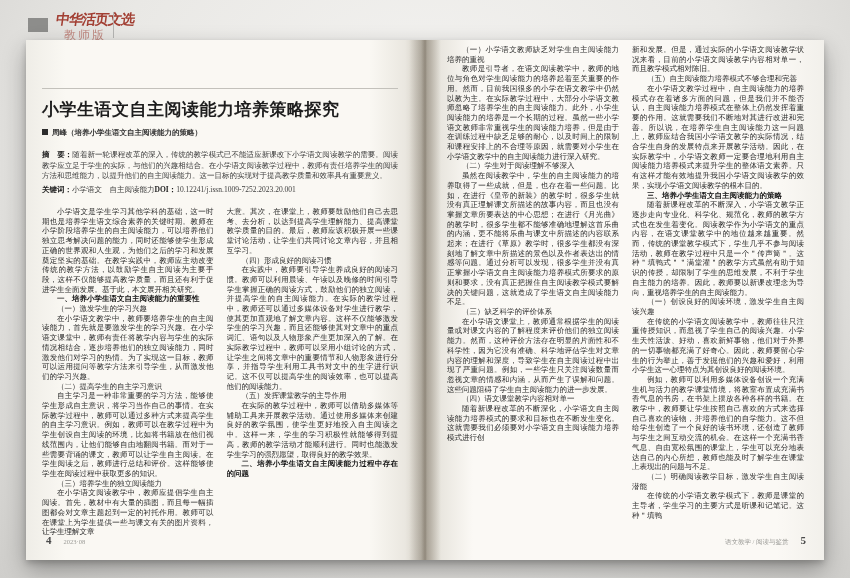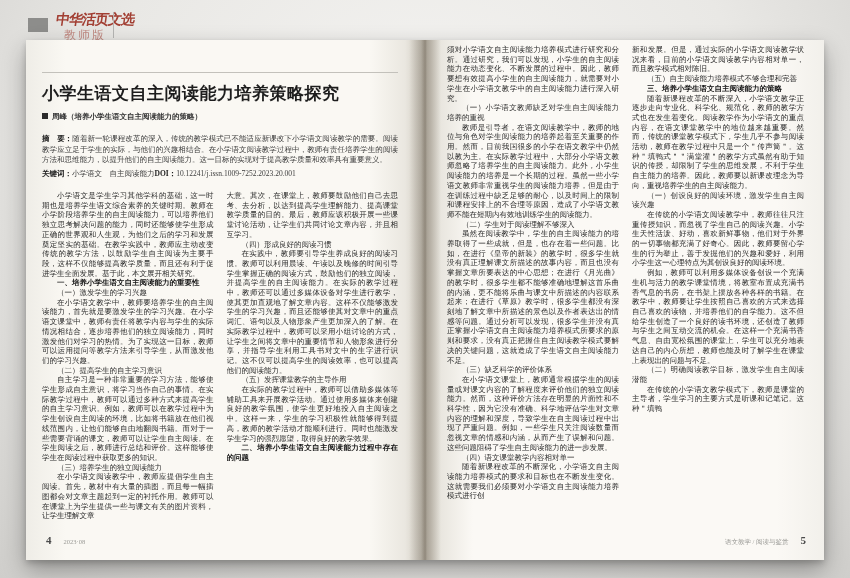--- a/index.html
+++ b/index.html
@@ -27,21 +27,21 @@
     background:linear-gradient(90deg,#efede7 0%,#faf8f3 10%,#faf8f3 86%,#eae7e0 95%,#d0cbc0 99%,#b3ac9f 100%);
   }
   .page-right{
     background:linear-gradient(270deg,#f2f0eb 0%,#fbf9f5 12%,#fbf9f5 88%,#e9e6df 96%,#cdc7bb 99.5%,#aea79a 100%);
   }
   .gutter{
     position:absolute; left:383px; top:0; width:32px; height:520px; pointer-events:none;
     background:linear-gradient(90deg, rgba(60,50,38,0) 0%, rgba(60,50,38,.28) 50%, rgba(60,50,38,0) 100%);
   }
   
-  .lp-inner{position:absolute; left:16px; top:32px; width:356px;}
+  .lp-inner{position:absolute; left:16px; top:48px; width:356px;}
   .title-rule{border-top:1px solid #c3c1bb; margin:0 0 9px 0;}
   .article-title{margin:0; font-size:17px; font-weight:700; letter-spacing:.5px; color:#1d1d1d;}
   .author-line{margin:7px 0 12px 0; font-size:7.5px; color:#333; font-weight:700;}
   .author-marker{display:inline-block; width:6px; height:6px; background:#2b2b2b; margin-right:4px;}
   .abstract{font-size:7.5px; line-height:10.5px; color:#3c3c3c; text-align:justify;}
   .abstract b{color:#1d1d1d;}
   .kw-line{display:flex; justify-content:flex-start; margin-top:3px; font-size:7.5px; color:#3c3c3c;}
   
   .columns{display:flex; gap:13px;}
   .lp-inner .columns{margin-top:12px;}
@@ -108,33 +108,33 @@
       <div class="footer-left">
         <span class="pageno">4</span>
         <span class="footinfo">2023·08</span>
       </div>
     </div>
 
     <div class="page page-right">
       <div class="rp-inner">
         <div class="columns">
           <div class="col">
-              <p class="para pc">须对小学语文自主阅读能力培养模式进行研究和分析。通过研究，我们可以发现，小学生的自主阅读能力在动态变化、不断发展的过程中。因此，教师要想有效提高小学生的自主阅读能力，就需要对小学生在小学语文教学中的自主阅读能力进行深入研究。</p>
               <p class="para h2">（一）小学语文教师缺乏对学生自主阅读能力培养的重视</p>
-              <p class="para p">教师是引导者，在语文阅读教学中，教师的地位与角色对学生阅读能力的培养起着至关重要的作用。然而，目前我国很多的小学在语文教学中仍然以教为主。在实际教学过程中，大部分小学语文教师忽略了培养学生的自主阅读能力。此外，小学生阅读能力的培养是一个长期的过程。虽然一些小学语文教师非常重视学生的阅读能力培养，但是由于在训练过程中缺乏足够的耐心，以及时间上的限制和课程安排上的不合理等原因，造成了小学语文教师不能在短期内有效地训练学生的阅读能力。</p>
+              <p class="para p">教师是引导者，在语文阅读教学中，教师的地位与角色对学生阅读能力的培养起着至关重要的作用。然而，目前我国很多的小学在语文教学中仍然以教为主。在实际教学过程中，大部分小学语文教师忽略了培养学生的自主阅读能力。此外，小学生阅读能力的培养是一个长期的过程。虽然一些小学语文教师非常重视学生的阅读能力培养，但是由于在训练过程中缺乏足够的耐心，以及时间上的限制和课程安排上的不合理等原因，就需要对小学生在小学语文教学中的自主阅读能力进行深入研究。</p>
               <p class="para h2">（二）学生对于阅读理解不够深入</p>
               <p class="para p">虽然在阅读教学中，学生的自主阅读能力的培养取得了一些成就，但是，也存在着一些问题。比如，在进行《皇帝的新装》的教学时，很多学生就没有真正理解课文所描述的故事内容，而且也没有掌握文章所要表达的中心思想；在进行《月光曲》的教学时，很多学生都不能够准确地理解这首乐曲的内涵，更不能将乐曲与课文中所描述的内容联系起来；在进行《草原》教学时，很多学生都没有深刻地了解文章中所描述的景色以及作者表达出的情感等问题。通过分析可以发现，很多学生并没有真正掌握小学语文自主阅读能力培养模式所要求的原则和要求，没有真正把握住自主阅读教学模式要解决的关键问题，这就造成了学生语文自主阅读能力不足。</p>
               <p class="para h2">（三）缺乏科学的评价体系</p>
               <p class="para p">在小学语文课堂上，教师通常根据学生的阅读量或对课文内容的了解程度来评价他们的独立阅读能力。然而，这种评价方法存在明显的片面性和不科学性，因为它没有准确、科学地评估学生对文章内容的理解和深度，导致学生在自主阅读过程中出现了严重问题。例如，一些学生只关注阅读数量而忽视文章的情感和内涵，从而产生了误解和问题。这些问题阻碍了学生自主阅读能力的进一步发展。</p>
               <p class="para h2">（四）语文课堂教学内容相对单一</p>
               <p class="para p">随着新课程改革的不断深化，小学语文自主阅读能力培养模式的要求和目标也在不断发生变化。这就需要我们必须要对小学语文自主阅读能力培养模式进行创</p>
             </div>
           <div class="col">
               <p class="para pc">新和发展。但是，通过实际的小学语文阅读教学状况来看，目前的小学语文阅读教学内容相对单一，而且教学模式相对陈旧。</p>
               <p class="para h2">（五）自主阅读能力培养模式不够合理和完善</p>
+              <p class="para p">在小学语文教学过程中，自主阅读能力的培养模式存在着诸多方面的问题，但是我们并不能否认，自主阅读能力培养模式在整体上仍然发挥着重要的作用。这就需要我们不断地对其进行改进和完善。所以说，在培养学生自主阅读能力这一问题上，教师应结合我国小学语文教学的实际情况，结合学生自身的发展特点来开展教学活动。因此，在实际教学中，小学语文教师一定要合理地利用自主阅读能力培养模式来提升学生的整体语文素养。只有这样才能有效地提升我国小学语文阅读教学的效果，实现小学语文阅读教学的根本目的。</p>
               <p class="para h1">三、培养小学生语文自主阅读能力的策略</p>
               <p class="para p">随着新课程改革的不断深入，小学语文教学正逐步走向专业化、科学化、规范化，教师的教学方式也在发生着变化。阅读教学作为小学语文的重点内容，在语文课堂教学中的地位越来越重要。然而，传统的课堂教学模式下，学生几乎不参与阅读活动，教师在教学过程中只是一个＂传声筒＂。这种＂填鸭式＂＂满堂灌＂的教学方式虽然有助于知识的传授，却限制了学生的思维发展，不利于学生自主能力的培养。因此，教师要以新课改理念为导向，重视培养学生的自主阅读能力。</p>
               <p class="para h2">（一）创设良好的阅读环境，激发学生自主阅读兴趣</p>
               <p class="para p">在传统的小学语文阅读教学中，教师往往只注重传授知识，而忽视了学生自己的阅读兴趣。小学生天性活泼、好动，喜欢新鲜事物，他们对于外界的一切事物都充满了好奇心。因此，教师要留心学生的行为举止，善于发掘他们的兴趣和爱好，利用小学生这一心理特点为其创设良好的阅读环境。</p>
               <p class="para p">例如，教师可以利用多媒体设备创设一个充满生机与活力的教学课堂情境，将教室布置成充满书香气息的书房，在书架上摆放各种各样的书籍。在教学中，教师要让学生按照自己喜欢的方式来选择自己喜欢的读物，并培养他们的自学能力。这不但给学生创造了一个良好的读书环境，还创造了教师与学生之间互动交流的机会。在这样一个充满书香气息、自由宽松氛围的课堂上，学生可以充分地表达自己的内心所想，教师也能及时了解学生在课堂上表现出的问题与不足。</p>
               <p class="para h2">（二）明确阅读教学目标，激发学生自主阅读潜能</p>
               <p class="para p">在传统的小学语文教学模式下，教师是课堂的主导者，学生学习的主要方式是听课和记笔记。这种＂填鸭</p>
             </div>
         </div>
       </div>

